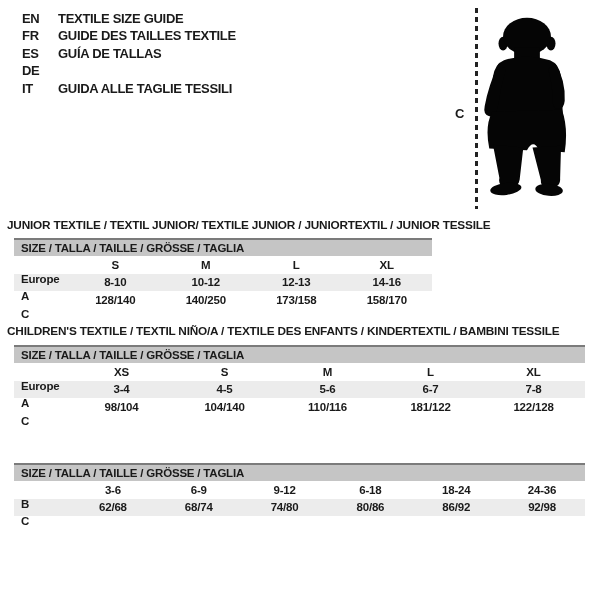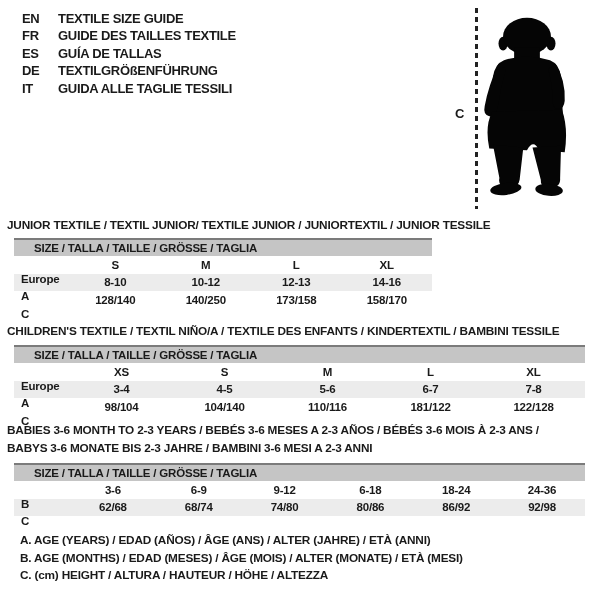--- a/index.html
+++ b/index.html
@@ -19,21 +19,21 @@
   .baby { position:absolute; left:481px; top:9px; }
   
   .sec-title { position:absolute; left:7px; font-weight:bold; font-size:11.8px;
                letter-spacing:-0.2px; line-height:18px; white-space:nowrap; }
   
   .sizetable { position:absolute; left:14px; }
   .t1 { top:238px; width:418px; }
   .t2 { top:345px; width:571px; }
   .t3 { top:463px; width:571px; }
   .band { background:#c5c5c5; border-top:2px solid #7b7b7b; height:16px; line-height:16px;
-          padding-left:20px; font-weight:bold; font-size:11.5px; letter-spacing:-0.2px; }
+          padding-left:7px; font-weight:bold; font-size:11.5px; letter-spacing:-0.2px; }
   .trow { display:flex; height:17.5px; align-items:center; font-weight:bold;
           font-size:11.5px; letter-spacing:-0.2px; }
   .trow.alt { background:#ececec; }
   .tlabel { width:56px; padding-left:7px; box-sizing:border-box;margin-top:28px; }
   .tcell { flex:1; text-align:center; }
   
   .legend { position:absolute; left:20px; top:532px; font-weight:bold; font-size:11.8px;
             line-height:17.6px; letter-spacing:-0.2px; white-space:nowrap; }
 </style>
 </head>
@@ -49,21 +49,20 @@
     <div class="lang-row">
       <span class="lang-code">FR</span>
       <span class="lang-label">GUIDE DES TAILLES TEXTILE</span>
     </div>
     <div class="lang-row">
       <span class="lang-code">ES</span>
       <span class="lang-label">GUÍA DE TALLAS</span>
     </div>
     <div class="lang-row">
       <span class="lang-code">DE</span>
-      <span class="lang-label">TEXTILGRÖßENFÜHRUNG</span>
     </div>
     <div class="lang-row">
       <span class="lang-code">IT</span>
       <span class="lang-label">GUIDA ALLE TAGLIE TESSILI</span>
     </div>
   </div>
 
   <div class="fig-line"></div>
   <div class="fig-label">C</div>
   <svg class="baby" width="92" height="198" viewBox="0 0 100 200" aria-hidden="true">
@@ -131,24 +130,20 @@
     <div class="trow">
       <span class="tlabel">C</span>
       <span class="tcell">98/104</span>
       <span class="tcell">104/140</span>
       <span class="tcell">110/116</span>
       <span class="tcell">181/122</span>
       <span class="tcell">122/128</span>
     </div>
   </div>
 
-  <div class="sec-title" style="top:421px;">
-    <div>BABIES 3-6 MONTH TO 2-3 YEARS / BEBÉS 3-6 MESES A 2-3 AÑOS / BÉBÉS 3-6 MOIS À 2-3 ANS /</div>
-    <div>BABYS 3-6 MONATE BIS 2-3 JAHRE / BAMBINI 3-6 MESI A 2-3 ANNI</div>
-  </div>
   <div class="sizetable t3">
     <div class="band">SIZE / TALLA / TAILLE / GRÖSSE / TAGLIA</div>
     <div class="trow">
       <span class="tlabel">B</span>
       <span class="tcell">3-6</span>
       <span class="tcell">6-9</span>
       <span class="tcell">9-12</span>
       <span class="tcell">6-18</span>
       <span class="tcell">18-24</span>
       <span class="tcell">24-36</span>
@@ -157,19 +152,14 @@
       <span class="tlabel">C</span>
       <span class="tcell">62/68</span>
       <span class="tcell">68/74</span>
       <span class="tcell">74/80</span>
       <span class="tcell">80/86</span>
       <span class="tcell">86/92</span>
       <span class="tcell">92/98</span>
     </div>
   </div>
 
-  <div class="legend">
-    <div>A. AGE (YEARS) / EDAD (AÑOS) / ÂGE (ANS) / ALTER (JAHRE) / ETÀ (ANNI)</div>
-    <div>B. AGE (MONTHS) / EDAD (MESES) / ÂGE (MOIS) / ALTER (MONATE) / ETÀ (MESI)</div>
-    <div>C. (cm) HEIGHT / ALTURA / HAUTEUR / HÖHE / ALTEZZA</div>
-  </div>
 
 </div>
 
 </body></html>

